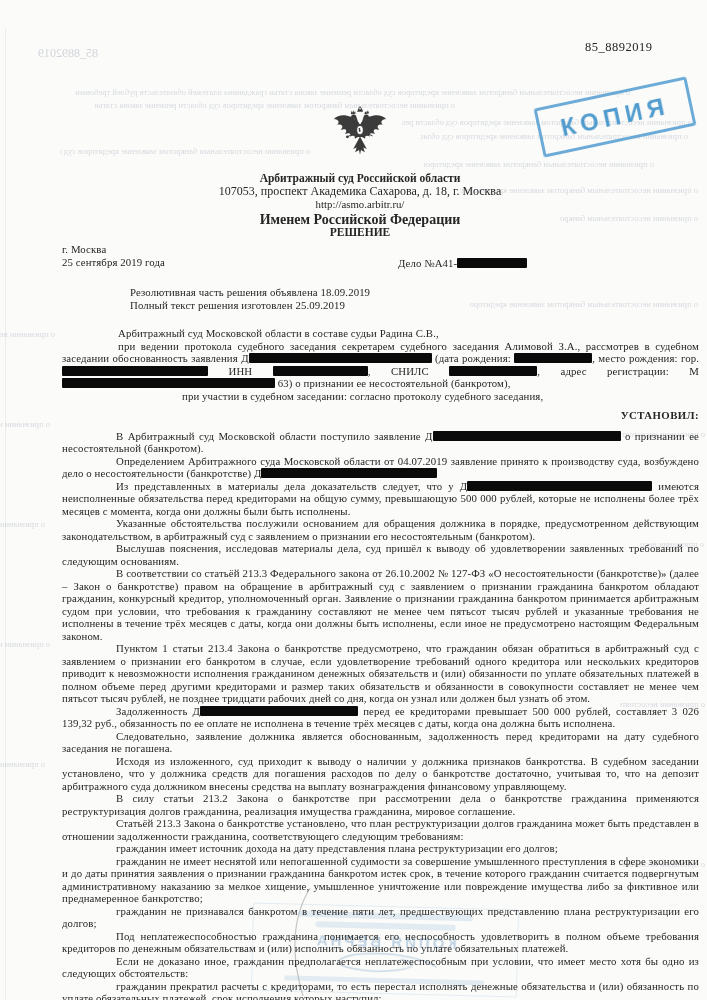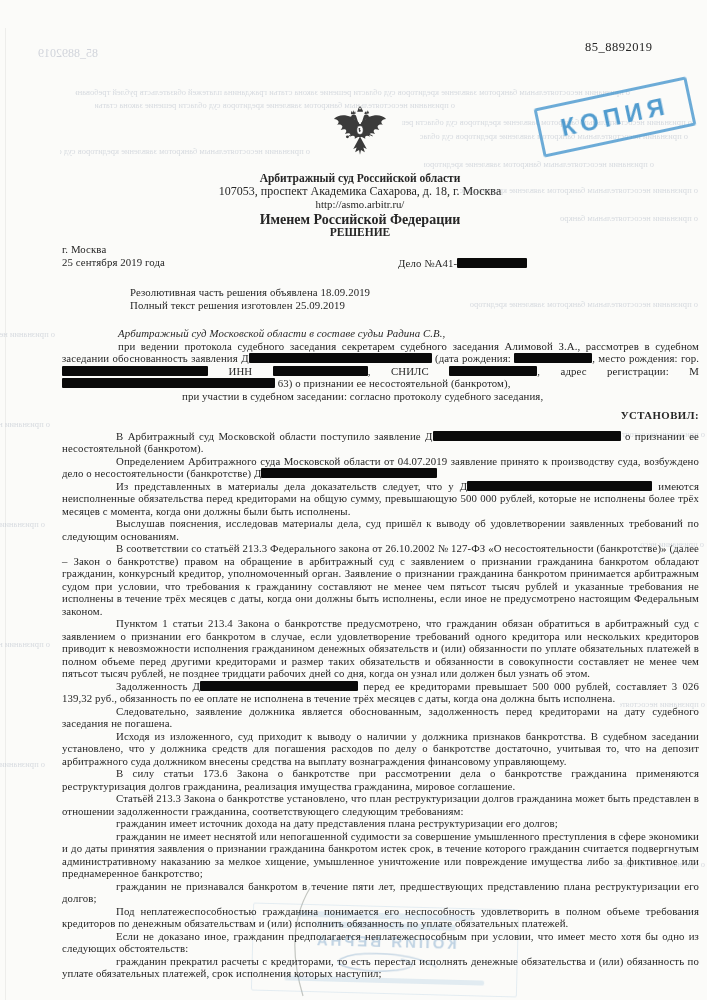--- a/index.html
+++ b/index.html
@@ -150,36 +150,37 @@
       <span>25 сентября 2019 года</span>
       <span class="case-label">
         <span>Дело №А41-</span><span class="redact" style="width:70px"></span>
       </span>
     </div>
     <div class="resolutive">
       <div>Резолютивная часть решения объявлена 18.09.2019</div>
       <div>Полный текст решения изготовлен 25.09.2019</div>
     </div>
     <div class="preamble-wrap">
-        <p class="para" style="text-align: justify; text-indent: 56px; font-style: italic;">Арбитражный суд Московской области в составе судьи Радина С.В.,</p>
+        <p class="para" style="text-align: justify; text-indent: 56px;">Арбитражный суд Московской области в составе судьи Радина С.В.,</p>
         <p class="para" style="text-align: justify; text-indent: 56px;">при ведении протокола судебного заседания секретарем судебного заседания Алимовой З.А., рассмотрев в судебном заседании обоснованность заявления Д<span class="redact" style="width: 183px;"></span> (дата рождения: <span class="redact" style="width: 78px;"></span>, место рождения: гор. <span class="redact" style="width: 146px;"></span> ИНН <span class="redact" style="width: 95px;"></span>, СНИЛС <span class="redact" style="width: 88px;"></span>, адрес регистрации: М<span class="redact" style="width: 213px;"></span> 63) о признании ее несостоятельной (банкротом),</p>
         <p class="para" style="text-align: left; text-indent: 120px;">при участии в судебном заседании: согласно протоколу судебного заседания,</p>
       </div>
     <div class="ustanovil">УСТАНОВИЛ:</div>
     <div>
         <p class="para" style="text-align: justify; text-indent: 54px;">В Арбитражный суд Московской области поступило заявление  Д<span class="redact" style="width: 188px;"></span>  о признании ее несостоятельной (банкротом).</p>
         <p class="para" style="text-align: justify; text-indent: 54px;">Определением Арбитражного суда Московской области от 04.07.2019 заявление принято к производству суда, возбуждено дело о несостоятельности (банкротстве) Д<span class="redact" style="width: 176px;"></span></p>
         <p class="para" style="text-align: justify; text-indent: 54px;">Из представленных в материалы дела доказательств следует, что у Д<span class="redact" style="width: 185px;"></span> имеются неисполненные обязательства перед кредиторами на общую сумму, превышающую 500 000 рублей, которые не исполнены более трёх месяцев с момента, когда они должны были быть исполнены.</p>
+        <p class="para" style="text-align: justify; text-indent: 54px;">Указанные обстоятельства послужили основанием для обращения должника в порядке, предусмотренном действующим законодательством, в арбитражный суд с заявлением о признании его несостоятельным (банкротом).</p>
         <p class="para" style="text-align: justify; text-indent: 54px;">Выслушав пояснения,  исследовав материалы дела, суд пришёл к выводу об удовлетворении заявленных требований по следующим основаниям.</p>
         <p class="para" style="text-align: justify; text-indent: 54px;">В соответствии со статьёй 213.3 Федерального закона от 26.10.2002 № 127-ФЗ «О несостоятельности (банкротстве)» (далее – Закон о банкротстве) правом на обращение в арбитражный суд с заявлением о признании гражданина банкротом обладают гражданин, конкурсный кредитор, уполномоченный орган. Заявление о признании гражданина банкротом принимается арбитражным судом при условии, что требования к гражданину составляют не менее чем пятьсот тысяч рублей и указанные требования не исполнены в течение трёх месяцев с даты, когда они должны быть исполнены, если иное не предусмотрено настоящим Федеральным законом.</p>
         <p class="para" style="text-align: justify; text-indent: 54px;">Пунктом 1 статьи 213.4 Закона о банкротстве предусмотрено, что гражданин обязан обратиться в арбитражный суд с заявлением о признании его банкротом в случае, если удовлетворение требований одного кредитора или нескольких кредиторов приводит к невозможности исполнения гражданином денежных обязательств и (или) обязанности по уплате обязательных платежей в полном объеме перед другими кредиторами и размер таких обязательств и обязанности в совокупности составляет не менее чем пятьсот тысяч рублей, не позднее тридцати рабочих дней со дня, когда он узнал или должен был узнать об этом.</p>
         <p class="para" style="text-align: justify; text-indent: 54px;">Задолженность Д<span class="redact" style="width: 158px;"></span> перед ее кредиторами превышает 500 000 рублей, составляет  3 026 139,32 руб., обязанность по ее оплате не исполнена в течение трёх месяцев с даты, когда она должна быть исполнена.</p>
         <p class="para" style="text-align: justify; text-indent: 54px;">Следовательно, заявление должника является обоснованным, задолженность перед кредиторами на дату судебного заседания не погашена.</p>
         <p class="para" style="text-align: justify; text-indent: 54px;">Исходя из изложенного, суд приходит к выводу о наличии у должника признаков банкротства. В судебном заседании установлено, что у должника  средств для погашения расходов по делу о банкротстве достаточно, учитывая то, что на депозит арбитражного суда должником внесены средства на выплату вознаграждения финансовому управляющему.</p>
-        <p class="para" style="text-align: justify; text-indent: 54px;">В силу статьи 173.6 Закона о банкротстве при рассмотрении дела о банкротстве гражданина применяются реструктуризация долгов гражданина, реализация имущества гражданина, мировое соглашение.</p>
+        <p class="para" style="text-align: justify; text-indent: 54px;">В силу статьи 213.2 Закона о банкротстве при рассмотрении дела о банкротстве гражданина применяются реструктуризация долгов гражданина, реализация имущества гражданина, мировое соглашение.</p>
         <p class="para" style="text-align: justify; text-indent: 54px;">Статьёй 213.3 Закона о банкротстве установлено, что план реструктуризации долгов гражданина может быть представлен в отношении задолженности гражданина, соответствующего следующим требованиям:</p>
         <p class="para" style="text-align: justify; text-indent: 54px;">гражданин имеет источник дохода на дату представления плана реструктуризации его долгов;</p>
         <p class="para" style="text-align: justify; text-indent: 54px;">гражданин не имеет неснятой или непогашенной судимости за совершение умышленного преступления в сфере экономики и до даты принятия заявления о признании гражданина банкротом истек срок, в течение которого гражданин считается подвергнутым административному наказанию за мелкое хищение, умышленное уничтожение или повреждение имущества либо за фиктивное или преднамеренное банкротство;</p>
         <p class="para" style="text-align: justify; text-indent: 54px;">гражданин не признавался банкротом в течение пяти лет, предшествующих представлению плана реструктуризации его долгов;</p>
         <p class="para" style="text-align: justify; text-indent: 54px;">Под неплатежеспособностью гражданина понимается его неспособность удовлетворить в полном объеме требования кредиторов по денежным обязательствам и (или) исполнить обязанность по уплате обязательных платежей.</p>
         <p class="para" style="text-align: justify; text-indent: 54px;">Если не доказано иное, гражданин предполагается неплатежеспособным при условии, что имеет место хотя бы одно из следующих обстоятельств:</p>
         <p class="para" style="text-align: justify; text-indent: 54px;">гражданин прекратил расчеты с кредиторами, то есть перестал исполнять денежные обязательства и (или) обязанность по уплате обязательных платежей, срок исполнения которых наступил;</p>
       </div>
   </div>
 

